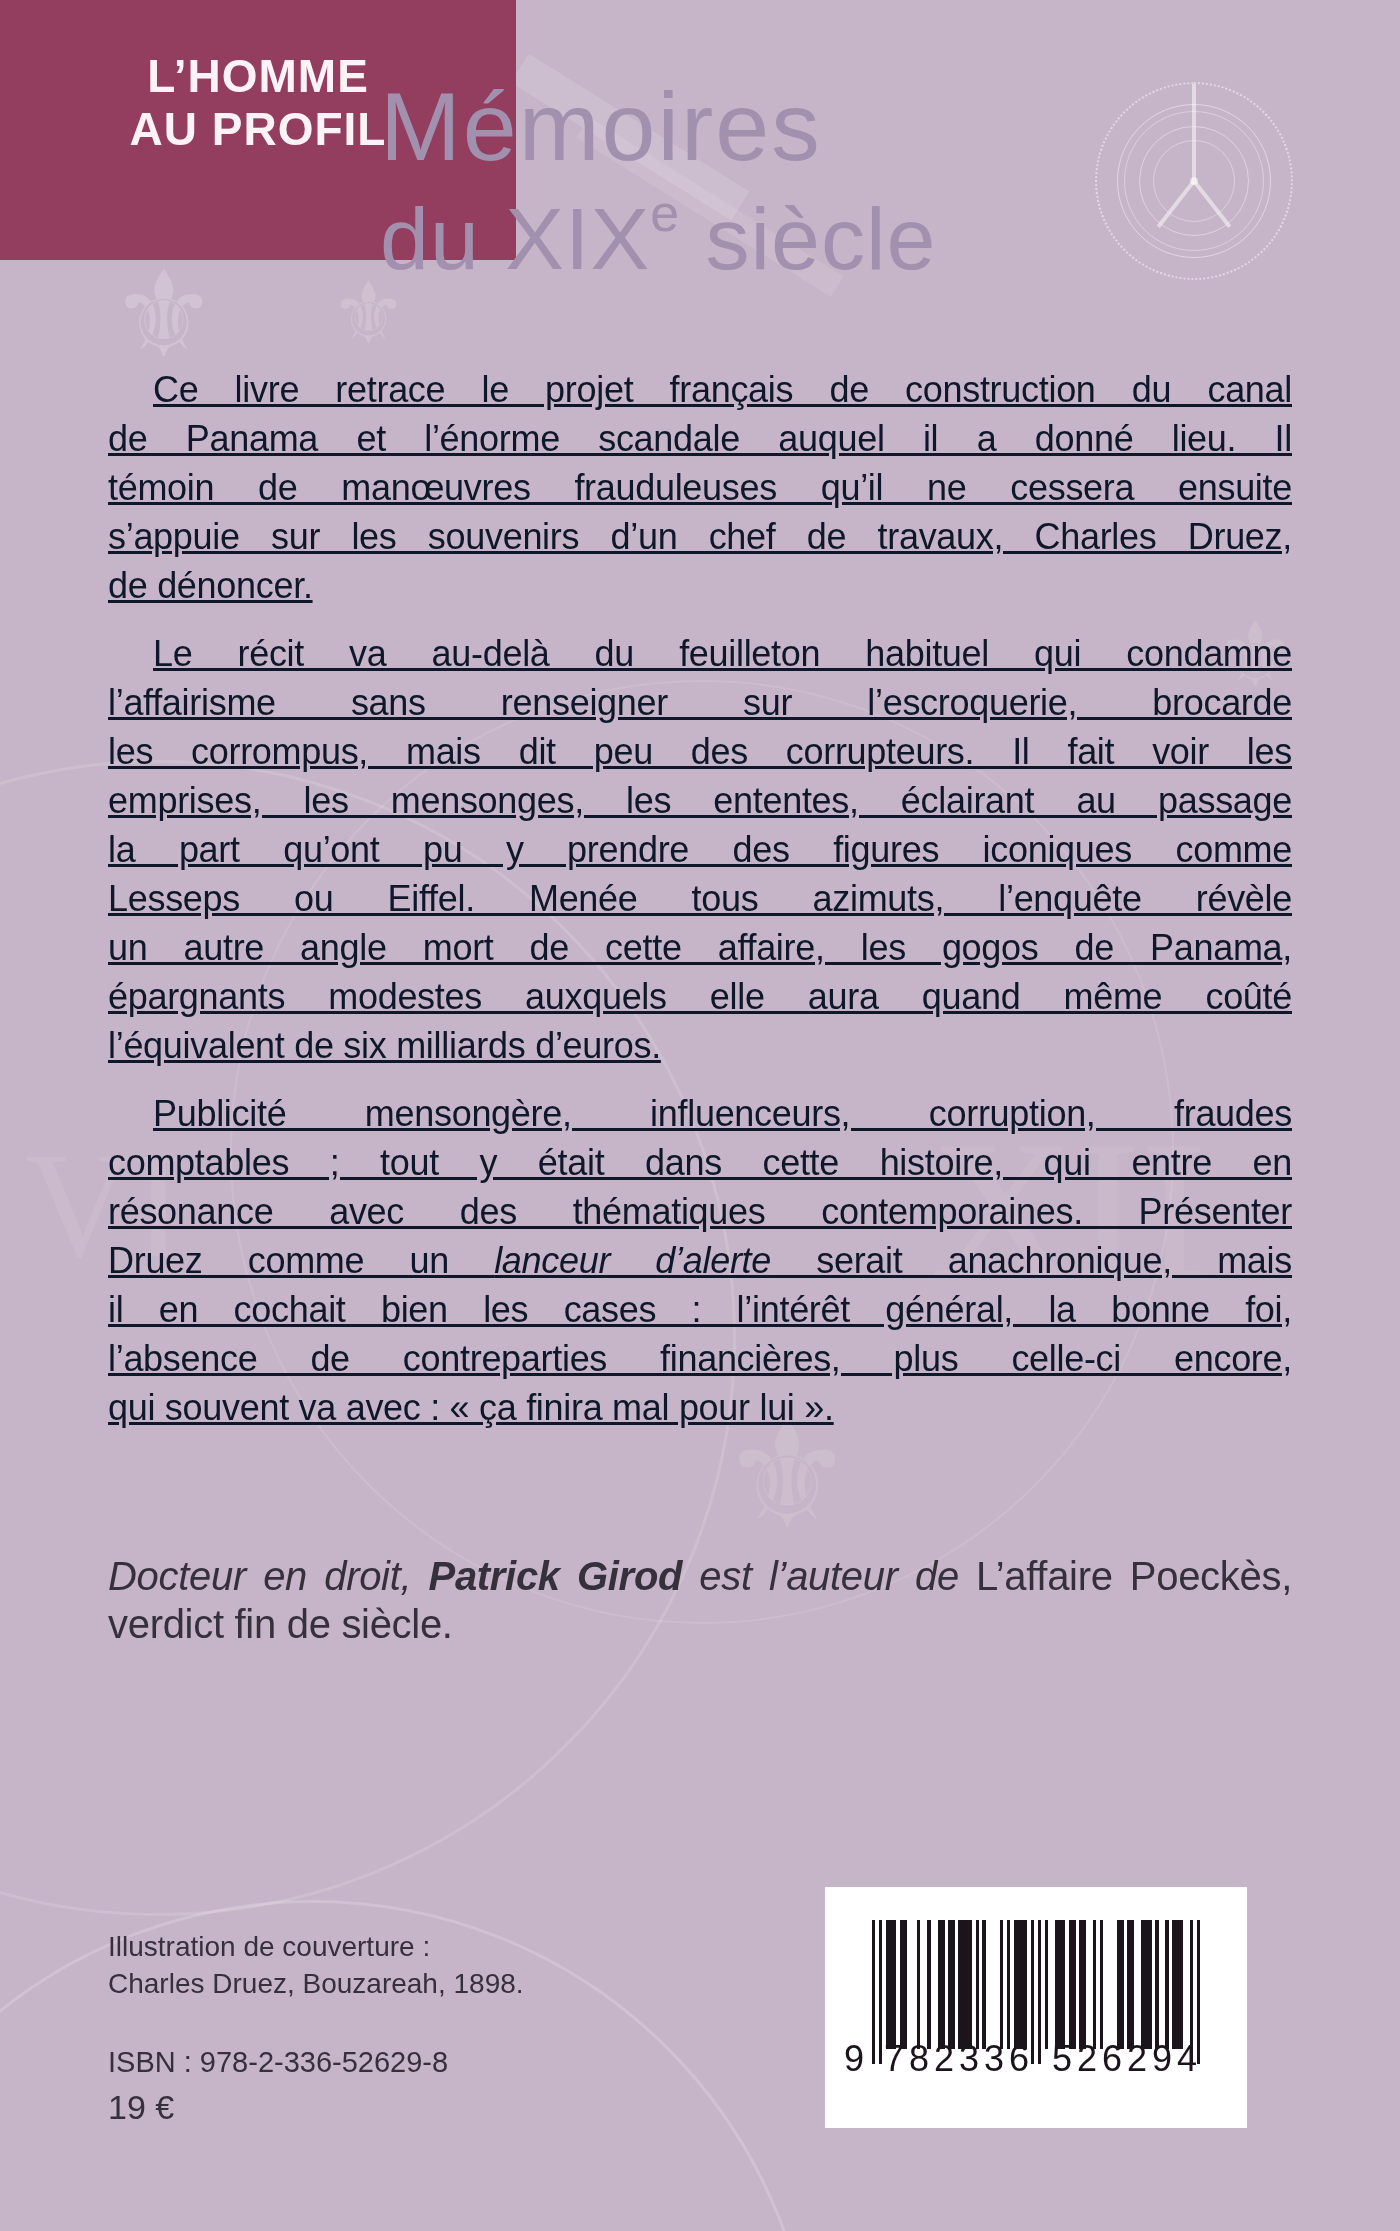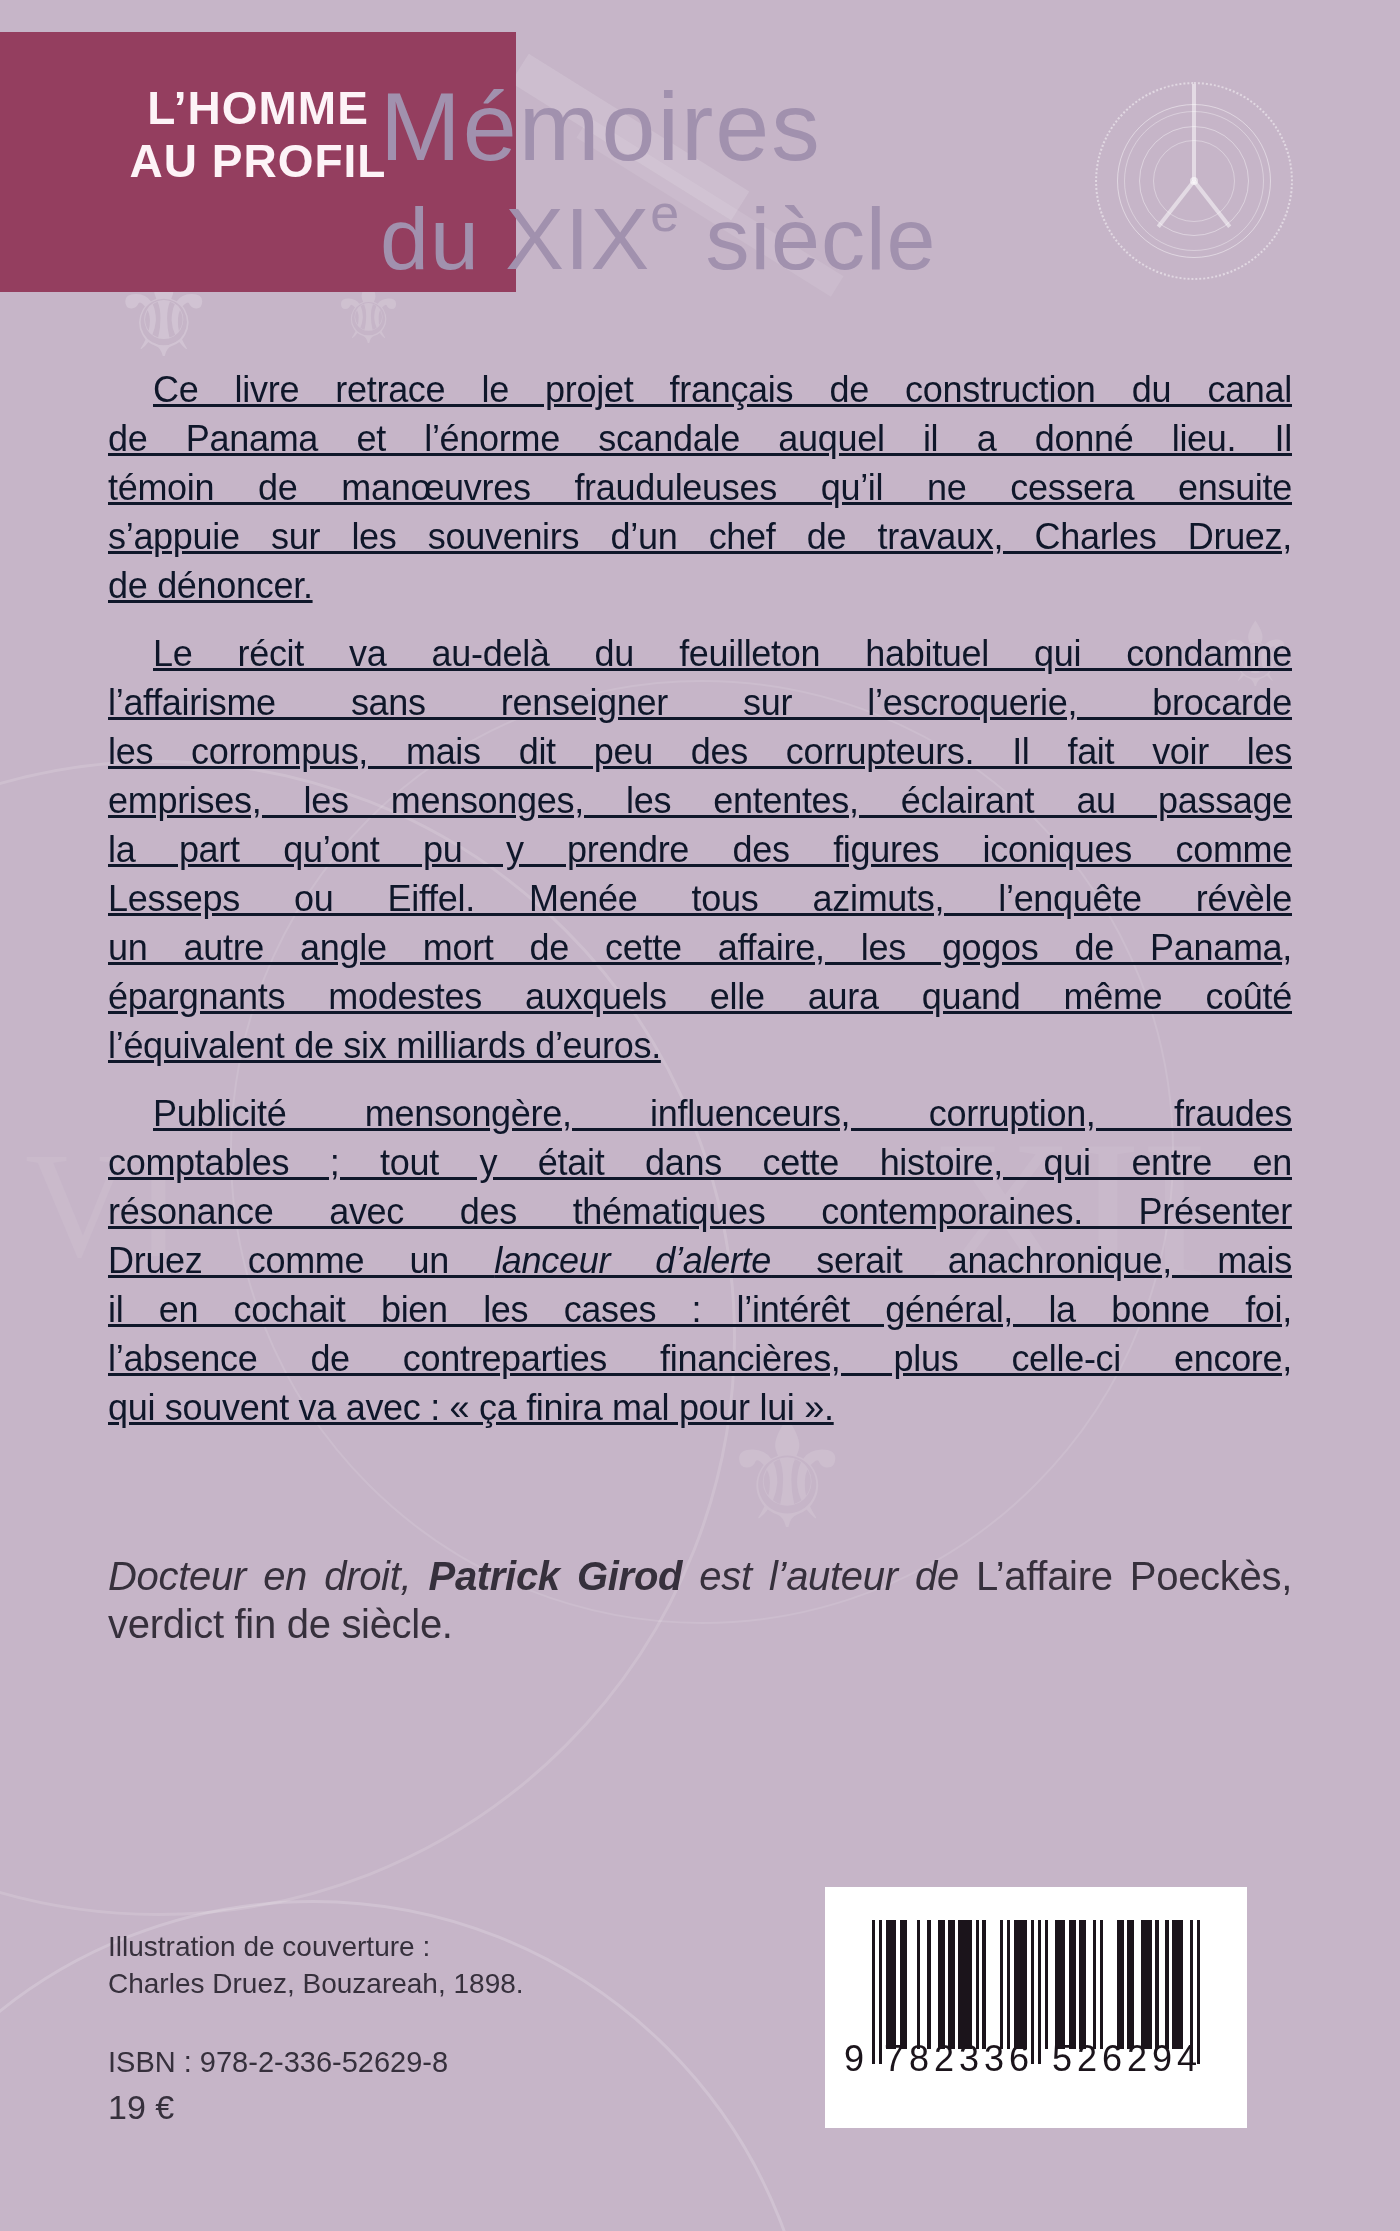--- a/index.html
+++ b/index.html
@@ -33,21 +33,21 @@
   .clock .ring-core{position:absolute;inset:58px;border:1px solid rgba(255,255,255,.35);border-radius:50%;}
   .clock .hand{position:absolute;left:50%;top:50%;width:4px;background:rgba(255,255,255,.5);transform-origin:50% 0;}
   .clock .h-up{height:97px;transform:translateX(-50%) rotate(180deg);}
   .clock .h-dl{height:58px;transform:translateX(-50%) rotate(38deg);}
   .clock .h-dr{height:58px;transform:translateX(-50%) rotate(-38deg);}
   .clock .pin{position:absolute;left:50%;top:50%;width:8px;height:8px;margin:-4px 0 0 -4px;
               background:rgba(255,255,255,.55);border-radius:50%;}
 
   
   .banner{position:absolute;left:0;top:0;width:516px;height:260px;background:#943e5f;
-          color:#fdf3f7;text-align:center;padding-top:50px;box-sizing:border-box;margin-top:32px;}
+          color:#fdf3f7;text-align:center;padding-top:50px;box-sizing:border-box;}
   .banner div{font-size:46px;font-weight:bold;line-height:53px;letter-spacing:1px;}
 
   
   .collection{position:absolute;left:380px;top:78px;width:633px;text-align:left;
               color:#a191ae;line-height:1;}
   .collection .ct1{font-size:97px;letter-spacing:2px;}
   .collection .ct2{font-size:88px;letter-spacing:1px;margin-top:12px;}
   .collection sup{font-size:52px;vertical-align:38px;}
 
   

